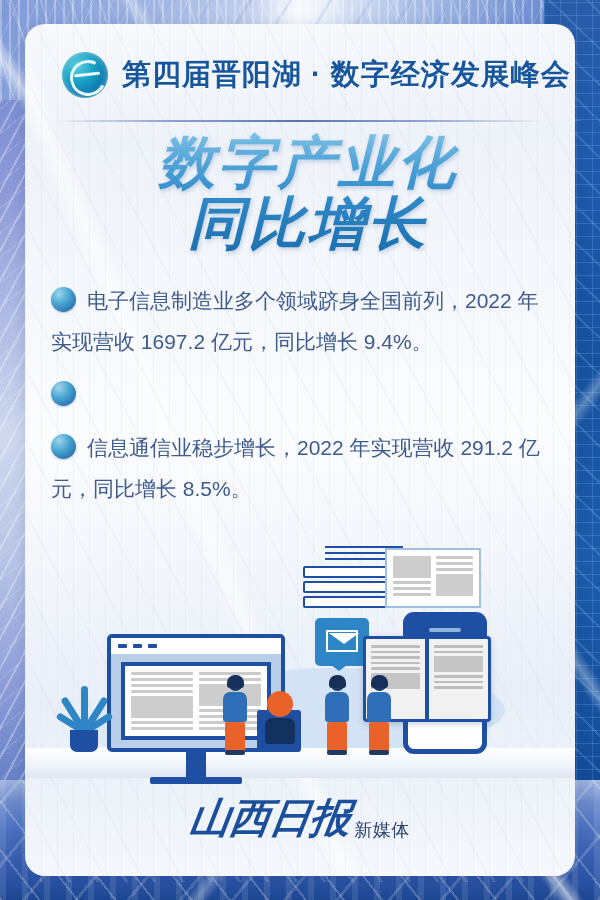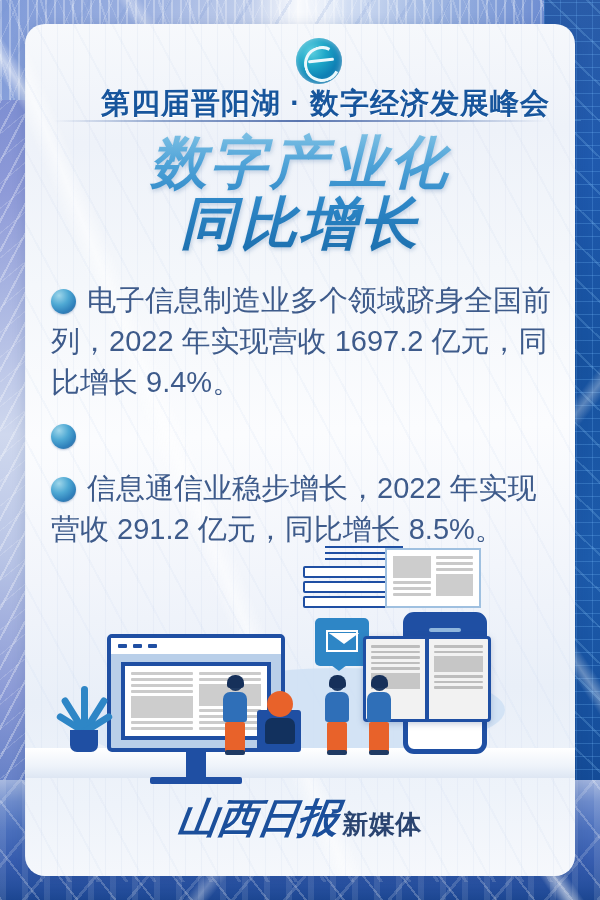--- a/index.html
+++ b/index.html
@@ -95,21 +95,21 @@
     background:
       repeating-linear-gradient(90deg,rgba(190,205,232,.20) 0 1px,rgba(255,255,255,0) 1px 16px),
       repeating-linear-gradient(62deg,rgba(200,214,238,.18) 0 2px,rgba(255,255,255,0) 2px 34px),
       linear-gradient(68deg,rgba(255,255,255,0) 34%,rgba(255,255,255,.75) 36%,rgba(255,255,255,0) 38%);
     opacity:.75;
   }
 
   
   .header{
     position:absolute;left:0;top:14px;width:550px;height:74px;
-    display:flex;align-items:center;padding-left:37px;box-sizing:border-box;flex-direction:column;
+    display:flex;align-items:center;padding-left:37px;box-sizing:border-box;
   }
   .logo{
     width:46px;height:46px;flex:0 0 46px;border-radius:50%;position:relative;
     background:radial-gradient(circle at 34% 30%,#5fd0e0 0%,#1da7c8 32%,#0e7fb4 62%,#0b6aa0 100%);
     box-shadow:inset 0 0 6px rgba(255,255,255,.5);
   }
   .logo:before{
     content:"";position:absolute;left:8px;top:8px;width:30px;height:30px;
     border:3px solid #eaf8fc;border-radius:50%;
     border-right-color:transparent;transform:rotate(-18deg);
@@ -123,34 +123,34 @@
     color:#17559c;white-space:nowrap;
     text-shadow:0 1px 0 rgba(255,255,255,.85);
   }
   .divider{
     position:absolute;left:28px;top:96px;width:494px;height:2px;
     background:linear-gradient(90deg,rgba(120,150,200,0) 0%,rgba(70,105,170,.55) 22%,rgba(40,75,150,.75) 50%,rgba(70,105,170,.5) 78%,rgba(120,150,200,0) 100%);
   }
 
   
   .title{
-    position:absolute;left:0;top:108px;width:550px;text-align:center;
+    position:absolute;left:8px;top:108px;width:550px;text-align:center;
     font-size:57px;font-weight:bold;line-height:1.07;letter-spacing:3px;
     font-style:italic;
     background:linear-gradient(180deg,#7dc0e4 0%,#4fa3d8 26%,#2d86c6 58%,#1c6fae 100%);
     -webkit-background-clip:text;background-clip:text;color:transparent;
     -webkit-text-fill-color:transparent;
     filter:drop-shadow(1px 2px 2px rgba(40,90,150,.25));
   }
   .title .l2{display:block;}
 
   
   .points{position:absolute;left:26px;top:256px;width:500px;}
   .point{
-    position:relative;font-size:29px;line-height:41px;color:#3e5b8b;
+    position:relative;font-size:21px;line-height:41px;color:#3e5b8b;
     margin-bottom:12px;text-indent:0;
   }
   .dot{
     display:inline-block;width:25px;height:25px;border-radius:50%;
     vertical-align:-4px;margin-right:11px;
     background:radial-gradient(circle at 32% 26%,#9fd6ea 0%,#4fa9d4 38%,#2e7fba 70%,#5f6f92 100%);
     box-shadow:0 1px 2px rgba(40,80,140,.3);
   }
   .ptext{}
 
@@ -263,21 +263,21 @@
     position:absolute;left:0;bottom:30px;width:550px;text-align:center;
     display:flex;align-items:flex-end;justify-content:center;gap:4px;
   }
   .brand-script{
     font-family:"Liberation Serif","DejaVu Serif",serif;
     font-size:41px;font-weight:bold;font-style:italic;color:#1b4f9b;
     letter-spacing:-1px;transform:skewX(-8deg);
     text-shadow:0 1px 1px rgba(255,255,255,.8);
   }
   .brand-sub{
-    font-size:26px;font-weight:bold;color:#2a4470;padding-bottom:4px;letter-spacing:.5px;
+    font-size:18px;font-weight:normal;color:#2a4470;padding-bottom:4px;letter-spacing:.5px;
   }
 </style>
 </head>
 <body>
 
 <div class="poster">
 
   <div class="bg-top"></div>
   <div class="bg-left"></div>
   <div class="bg-right"></div>

